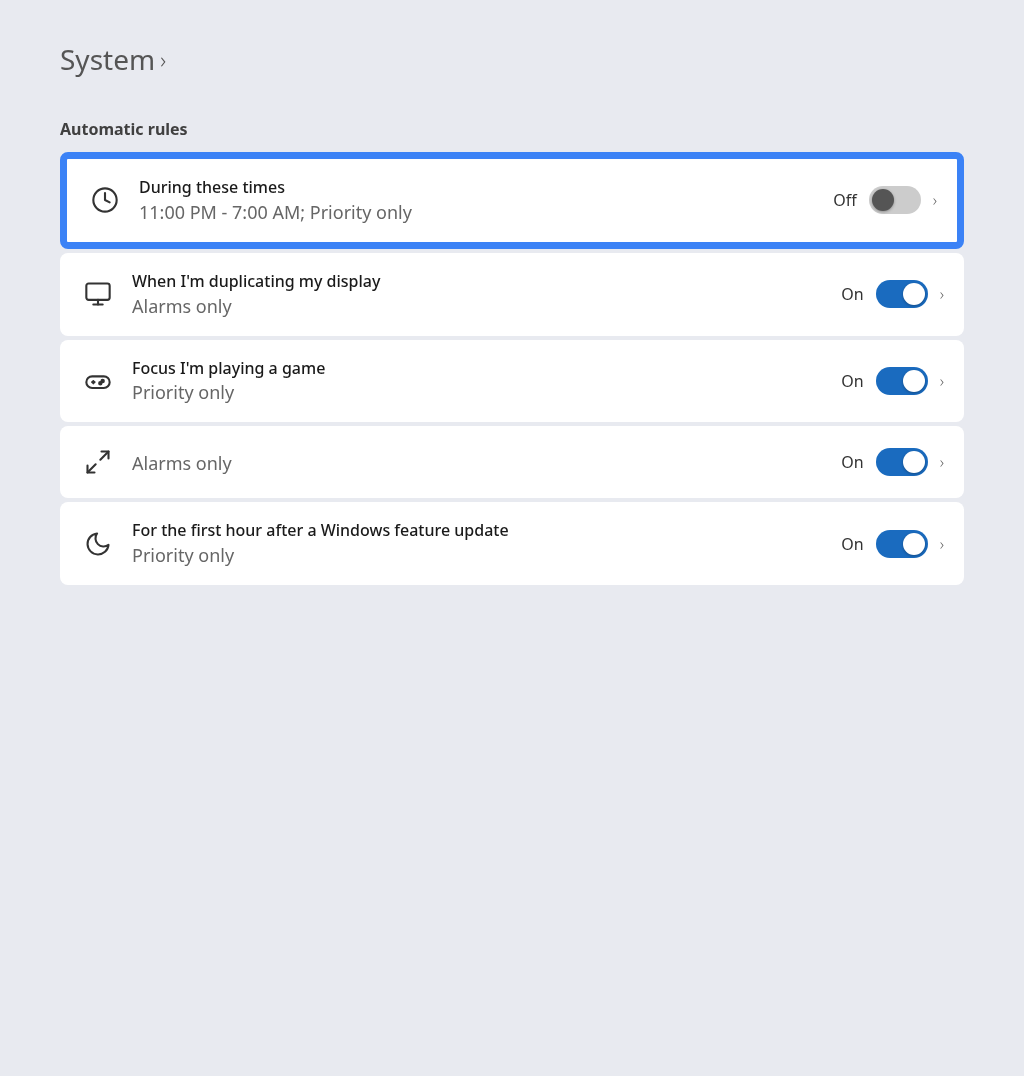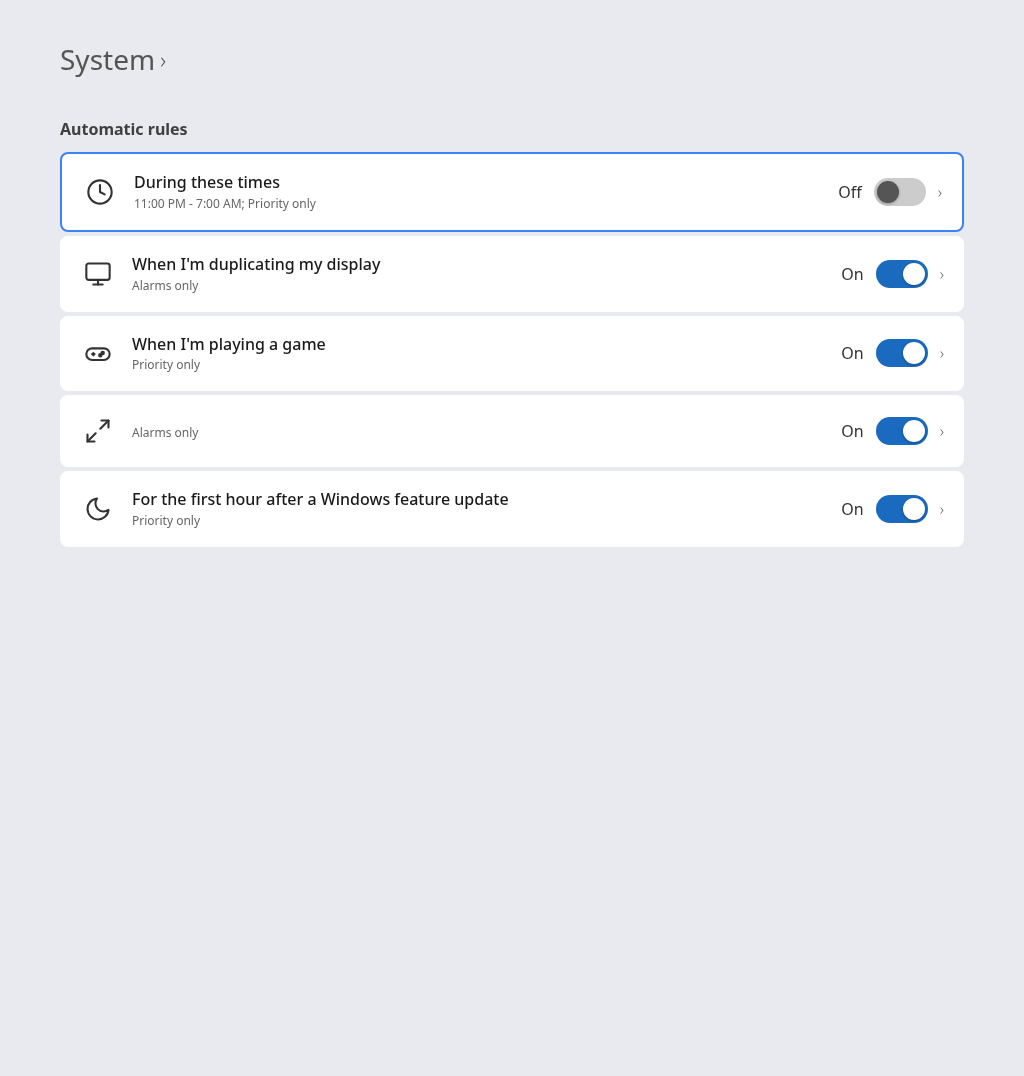--- a/index.html
+++ b/index.html
@@ -67,21 +67,21 @@
       border-radius: 8px;
       padding: 18px 20px;
       display: flex;
       align-items: center;
       gap: 16px;
       cursor: pointer;
       transition: background 0.15s;
     }
 
     .rule-card.highlighted {
-      border: 2px solid #3b82f6;
+      border: 7px solid #3b82f6;
       background: #fff;
     }
 
     .rule-icon {
       width: 36px;
       height: 36px;
       display: flex;
       align-items: center;
       justify-content: center;
       flex-shrink: 0;
@@ -99,21 +99,21 @@
     }
 
     .rule-title {
       font-size: 16px;
       font-weight: 500;
       color: #1a1a1a;
       line-height: 1.3;
     }
 
     .rule-subtitle {
-      font-size: 12px;
+      font-size: 18px;
       color: #666;
       margin-top: 2px;
     }
 
     .rule-right {
       display: flex;
       align-items: center;
       gap: 12px;
       flex-shrink: 0;
     }
@@ -224,21 +224,21 @@
         <div class="rule-icon">
           <svg viewBox="0 0 24 24" fill="none" stroke="currentColor" stroke-width="1.8" stroke-linecap="round" stroke-linejoin="round">
     <rect x="2" y="8" width="20" height="10" rx="5"></rect>
     <line x1="8" y1="12" x2="8" y2="14"></line>
     <line x1="7" y1="13" x2="9" y2="13"></line>
     <circle cx="16" cy="12" r="1" fill="currentColor"></circle>
     <circle cx="14" cy="14" r="1" fill="currentColor"></circle>
   </svg>
         </div>
         <div class="rule-content">
-          <div class="rule-title">When I'm playing a game</div>
+          <div class="rule-title">Focus I'm playing a game</div>
           <div class="rule-subtitle">Priority only</div>
         </div>
         <div class="rule-right">
           <span class="rule-status">On</span>
           <div class="toggle on">
             <div class="toggle-knob"></div>
           </div>
           <span class="chevron-right">›</span>
         </div>
       </div>

